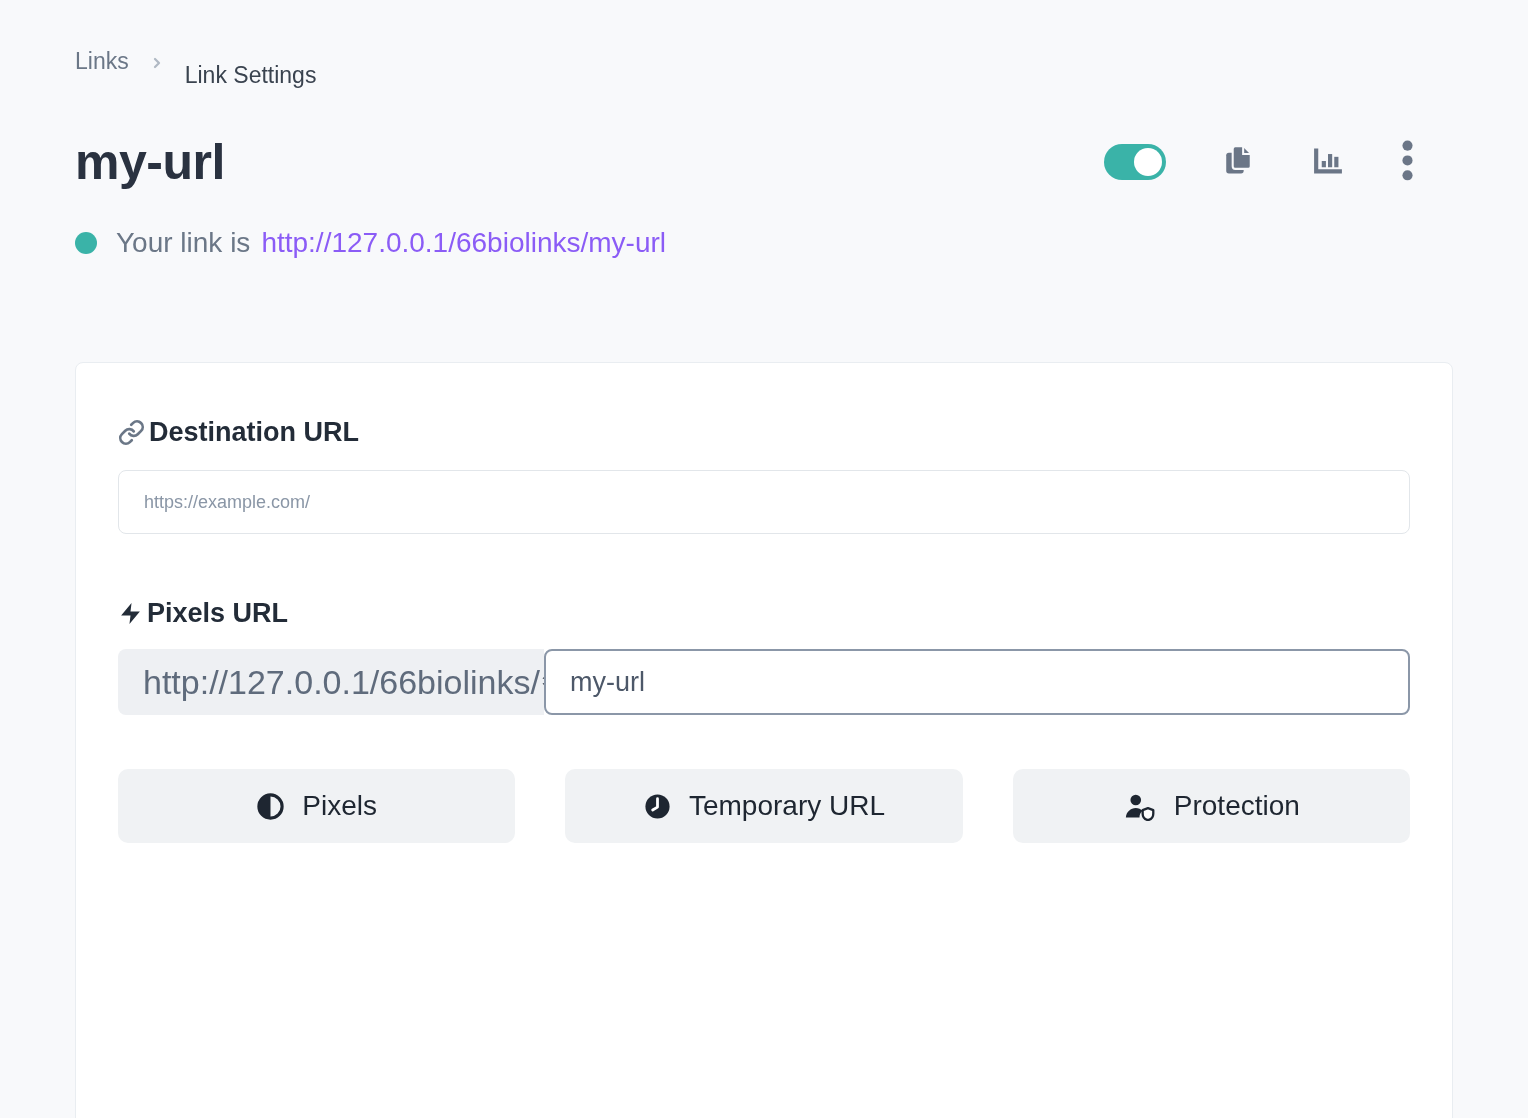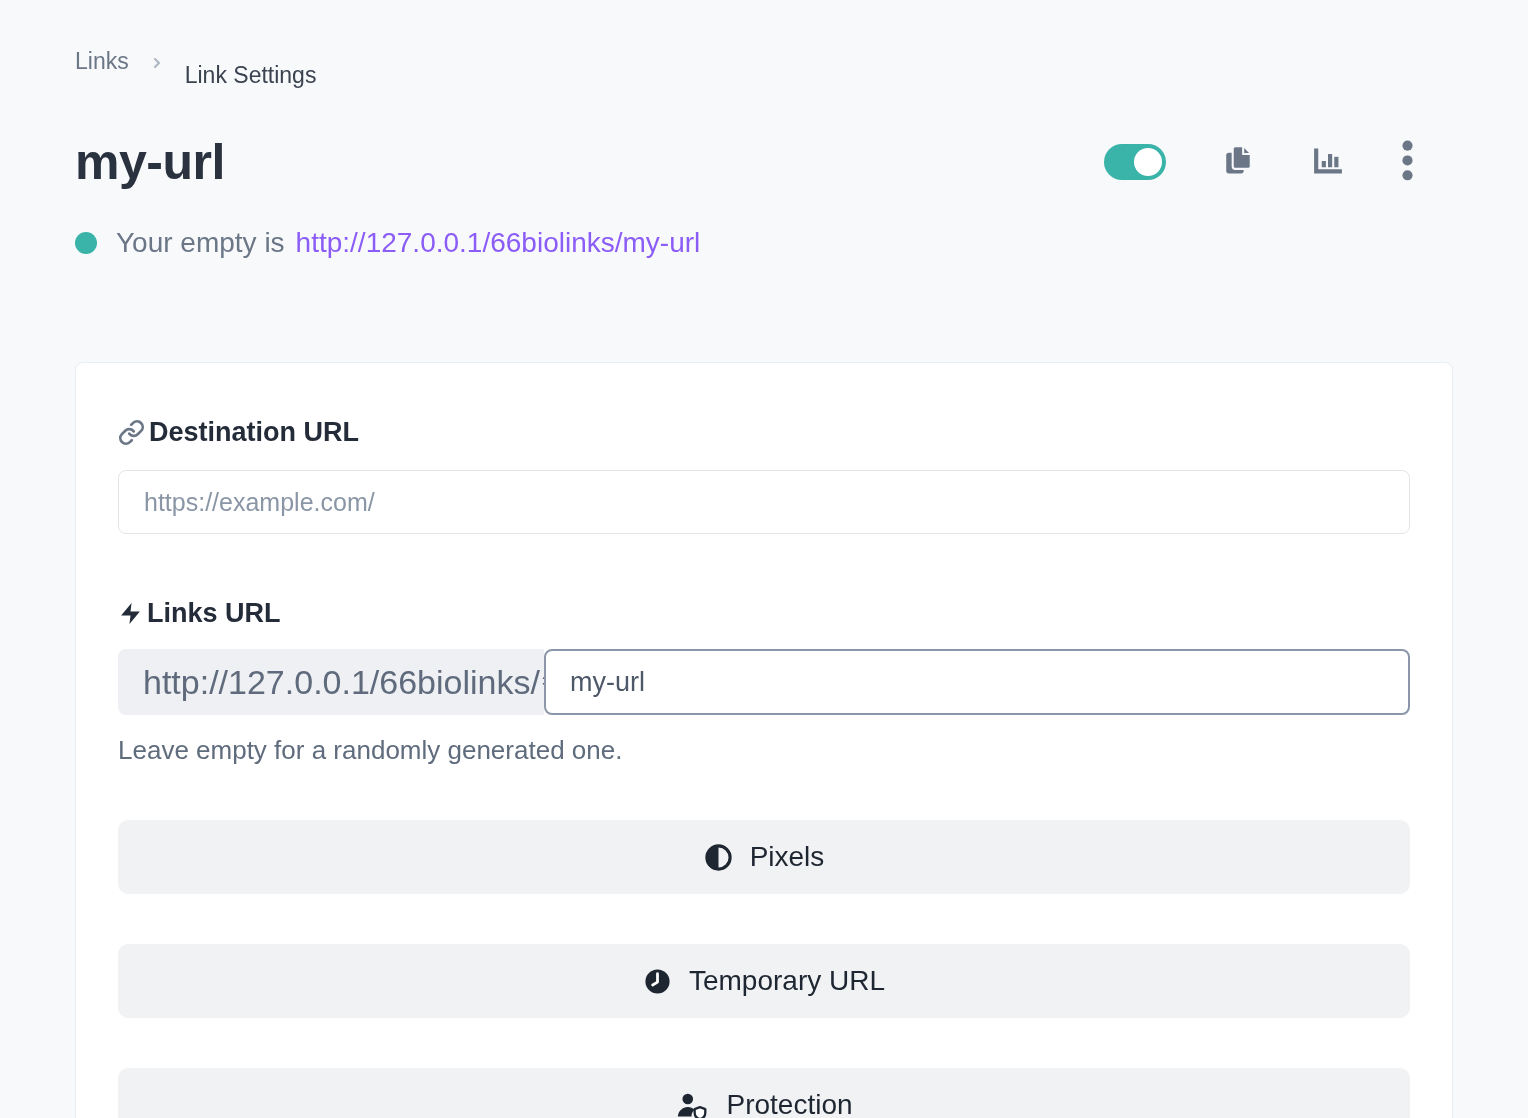--- a/index.html
+++ b/index.html
@@ -44,21 +44,21 @@
   }
 
   .field-label { display: flex; align-items: center; gap: 4px; font-size: 27px; font-weight: 700; color: #232c38; }
   .field-label .lbl-icon { display: inline-flex; flex: none; }
 
   .text-input {
     margin-top: 22px;
     width: 100%; height: 64px;
     border: 1px solid #e2e6ea; border-radius: 8px;
     padding: 0 25px;
-    font-size: 25px; font-family: inherit; color: #212a36;
+    font-size: 18px; font-family: inherit; color: #212a36;
     background: #ffffff;
     outline: none;
   }
   .text-input::placeholder { color: #8a96a6; opacity: 1; }
 
   .section-gap { margin-top: 64px; }
 
   .shorturl-row { margin-top: 20px; display: flex; align-items: stretch; }
   .domain-select {
     flex: none; width: 426px; height: 66px;
@@ -70,21 +70,21 @@
   }
   .short-input {
     flex: 1; height: 66px;
     border: 2px solid #8b97a8; border-radius: 8px;
     padding: 0 24px;
     font-size: 27px; font-family: inherit; color: #4d5869;
     background: #ffffff; outline: none;
   }
   .helper-text { margin-top: 20px; font-size: 26px; color: #5f6c7d; }
 
-  .section-buttons { margin-top: 54px; display: flex; flex-direction: column; gap: 50px; }
+  .section-buttons { margin-top: 54px; display: flex; flex-direction: row; gap: 50px; }
   .section-btn {
     width: 100%; height: 74px;
     background: #f0f2f4; border: none; border-radius: 10px;
     display: flex; align-items: center; justify-content: center; gap: 17px;
     font-size: 28px; color: #1e2631; font-family: inherit; cursor: pointer;
   }
   .section-btn .btn-icon { display: inline-flex; flex: none; }
 </style>
 </head>
 <body>
@@ -134,21 +134,21 @@
             <circle cx="5" cy="19.5" r="4.6"></circle>
             <circle cx="5" cy="33" r="4.6"></circle>
           </svg>
         </span>
       </button>
     </div>
   </div>
 
   <div class="status-line">
     <span class="status-dot"></span>
-    <span class="status-prefix">Your empty is</span>
+    <span class="status-prefix">Your link is</span>
     <a class="status-url">http://127.0.0.1/66biolinks/my-url</a>
   </div>
 
   <div class="card">
 
     
     <div class="field-label">
       <span class="lbl-icon">
         <svg width="27" height="27" viewBox="0 0 24 24" fill="none" stroke="#6b7787" stroke-width="2.4" stroke-linecap="round" stroke-linejoin="round">
           <path d="M10 13a5 5 0 0 0 7.54.54l3-3a5 5 0 0 0-7.07-7.07l-1.72 1.71"></path>
@@ -159,35 +159,34 @@
     </div>
     <input class="text-input" type="text" placeholder="https://example.com/" style="">
 
     
     <div class="field-label section-gap">
       <span class="lbl-icon">
         <svg width="25" height="27" viewBox="0 0 24 24" fill="#232c38">
           <polygon points="13 2 3 14 12 14 11 22 21 10 12 10 13 2"></polygon>
         </svg>
       </span>
-      <span>Links URL</span>
+      <span>Pixels URL</span>
     </div>
     <div class="shorturl-row">
       <button class="domain-select">
         <span>http://127.0.0.1/66biolinks/</span>
         <span>
           <svg width="18" height="26" viewBox="0 0 16 24" fill="#2b3441">
             <path d="M8 2.5l6 7.5H2z"></path>
             <path d="M8 21.5L2 14h12z"></path>
           </svg>
         </span>
       </button>
       <input class="short-input" type="text" value="my-url" style="">
     </div>
-    <div class="helper-text">Leave empty for a randomly generated one.</div>
 
     
     <div class="section-buttons">
 
       <button class="section-btn">
         <span class="btn-icon">
           <svg width="29" height="29" viewBox="0 0 24 24">
             <circle cx="12" cy="12" r="9.6" fill="none" stroke="#1e2631" stroke-width="2.6"></circle>
             <path d="M12 2.4a9.6 9.6 0 0 0 0 19.2z" fill="#1e2631"></path>
           </svg>

